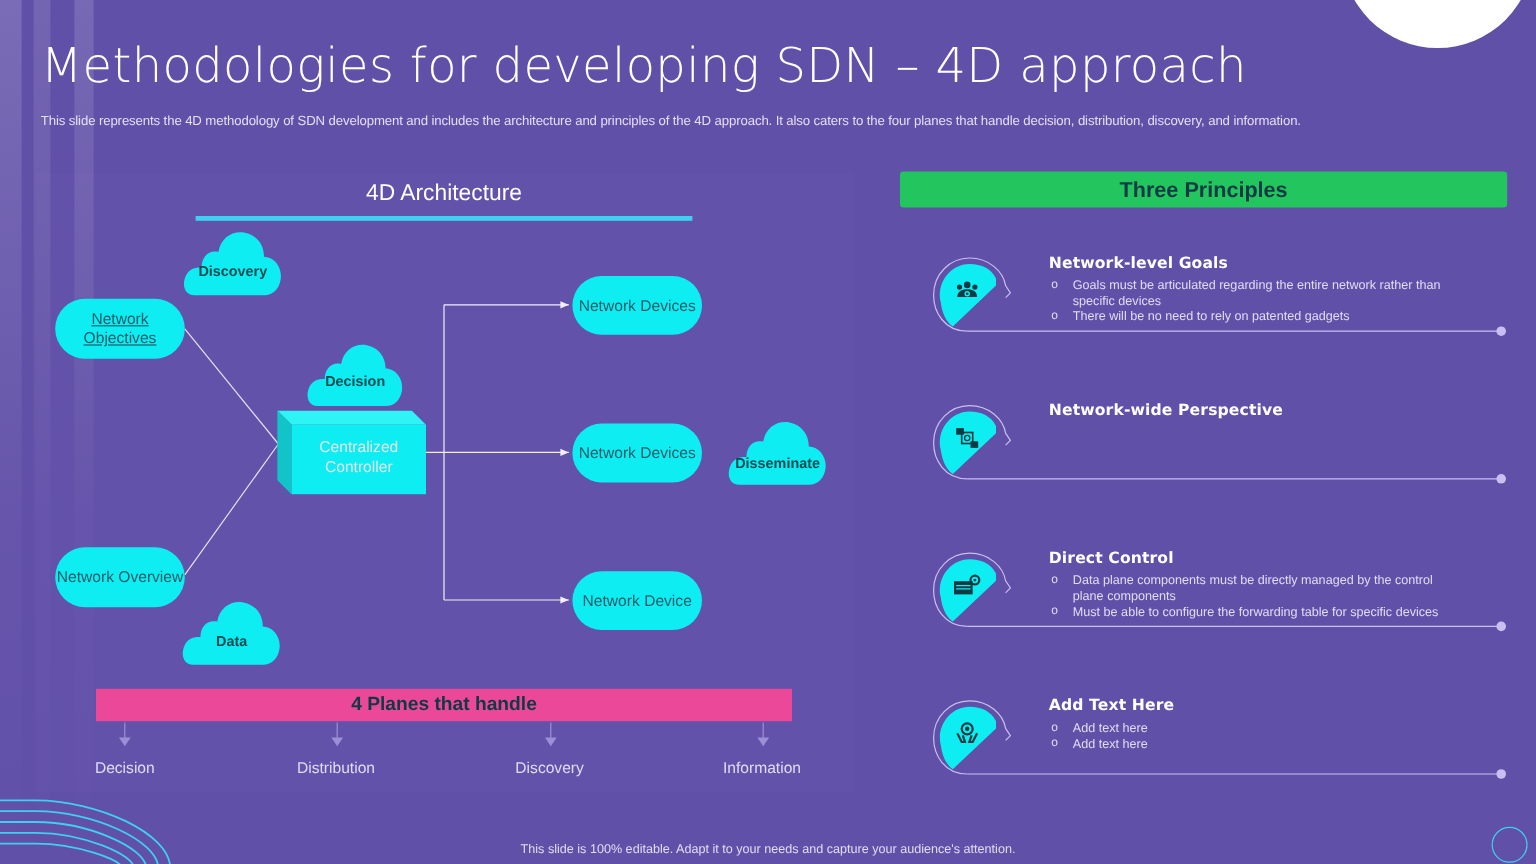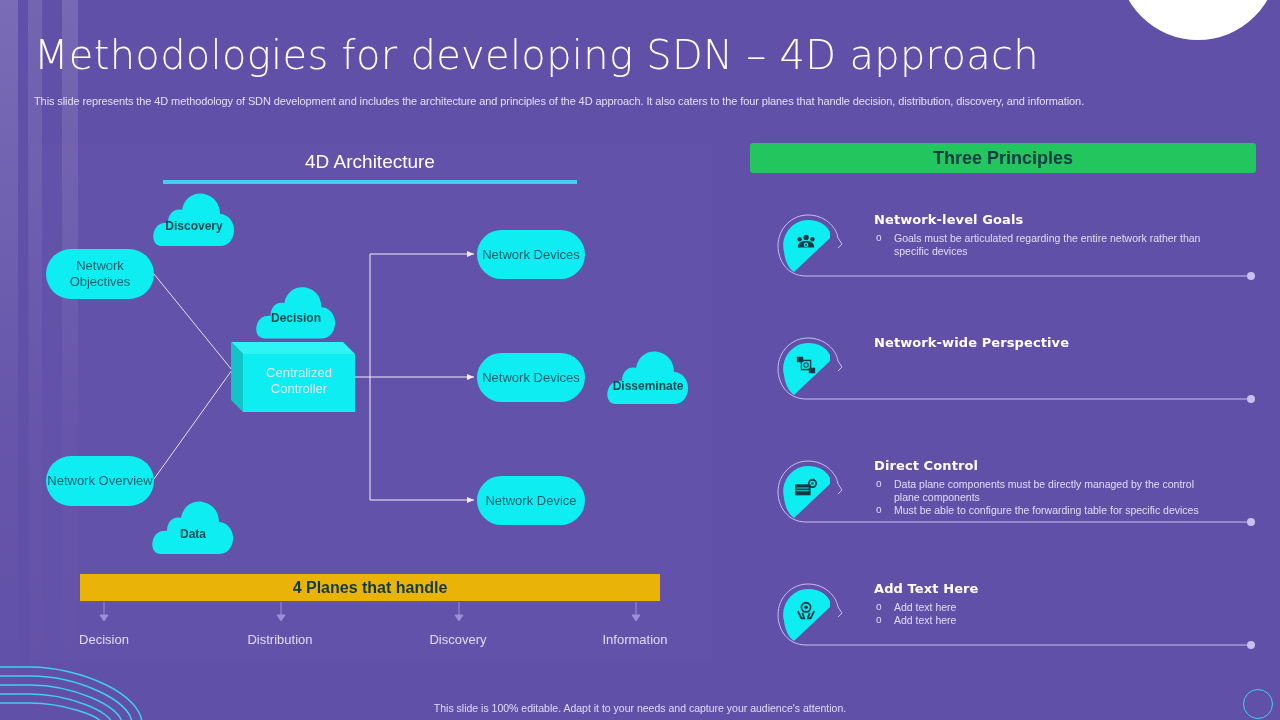--- a/index.html
+++ b/index.html
@@ -50,21 +50,21 @@
   .cloud span { position: absolute; left: 0; right: 0; text-align: center; }
   .controller { position: absolute; left: 231px; top: 342px; width: 124px; height: 70px; }
   .controller .label {
     position: absolute; left: 12px; top: 8px; width: 112px; height: 62px;
     display: flex; align-items: center; justify-content: center; text-align: center;
     color: #e5e5e5; font-size: 13px; line-height: 16px;
   }
   .diagram-svg { position: absolute; left: 0; top: 0; }
   .planes-bar {
     position: absolute; left: 80px; top: 574px; width: 580px; height: 27px;
-    background: #eab308; color: #0f3a44; font-weight: bold; font-size: 16px;
+    background: #ec4899; color: #0f3a44; font-weight: bold; font-size: 16px;
     text-align: center; line-height: 27px;
   }
   .plane-label {
     position: absolute; top: 632px; font-size: 13px; color: #e0dbf3; width: 120px; text-align: center;
   }
   .principles-bar {
     position: absolute; left: 750px; top: 143px; width: 506px; height: 30px;
     background: #22c55e; border-radius: 3px; color: #0f3a44;
     font-size: 18px; font-weight: bold; text-align: center; line-height: 30px;
   }
@@ -112,21 +112,21 @@
     </marker>
   </defs>
   <line x1="154" y1="274" x2="232" y2="370" stroke="#e6e0f8" stroke-width="1"></line>
   <line x1="154" y1="479" x2="232" y2="370" stroke="#e6e0f8" stroke-width="1"></line>
   <line x1="355" y1="377" x2="474" y2="377" stroke="#f2eefc" stroke-width="1" marker-end="url(#ah)"></line>
   <polyline points="370,254 370,500" fill="none" stroke="#f2eefc" stroke-width="1"></polyline>
   <line x1="370" y1="254" x2="474" y2="254" stroke="#f2eefc" stroke-width="1" marker-end="url(#ah)"></line>
   <line x1="370" y1="500" x2="474" y2="500" stroke="#f2eefc" stroke-width="1" marker-end="url(#ah)"></line>
 </svg>
 
-<div class="pill" style="left:46px;top:249px;width:108px;height:50px;">Network Objectives</div>
+<div class="pill" style="left:46px;top:249px;width:108px;height:50px;text-decoration:underline;">Network Objectives</div>
 <div class="pill" style="left:46px;top:456px;width:108px;height:50px;">Network Overview</div>
 
 <div class="cloud" style="left:152px;top:192px;width:84px;height:56px;">
   <svg width="84" height="56" viewBox="0 0 84 56">
       <path d="M10,54 C2,54 0,46 2,40 C4,33 10,30 16,31 C16,22 22,16 30,18 C32,6 42,0 52,2 C62,4 68,12 68,22 C76,22 83,30 82,40 C81,48 76,54 68,54 Z" fill="#0eeef2"></path>
     </svg>
   <span style="top:27px;">Discovery</span>
 </div>
 <div class="cloud" style="left:255px;top:285px;width:82px;height:56px;">
   <svg width="82" height="56" viewBox="0 0 84 56">
@@ -193,20 +193,21 @@
         <circle cx="5" cy="9" r="2.4" fill="#0f3a44"></circle>
         <circle cx="19" cy="9" r="2.4" fill="#0f3a44"></circle>
         <path d="M3,18 C3,13 7,11 12,11 C17,11 21,13 21,18 Z" fill="#0f3a44"></path>
         <circle cx="12" cy="15" r="2.5" fill="#0eeef2"></circle>
         <circle cx="12" cy="15" r="1.2" fill="#0f3a44"></circle>
       </svg>
   </div>
   <div class="heading">Network-level Goals</div>
   <ul>
     <li>Goals must be articulated regarding the entire network rather than specific devices</li>
+    <li>There will be no need to rely on patented gadgets</li>
   </ul>
 </div>
 
 <div class="principle" style="top:335px;">
   <svg class="ring" width="490" height="72" viewBox="0 0 490 72">
     <path d="M36,64 C17,64 8,48 8,34 C8,16 22,3 38,3 C54,3 66,14 68,26 L72,32 L68,36" fill="none" stroke="#c9bff0" stroke-width="1"></path>
     <line x1="36" y1="64" x2="480" y2="64" stroke="#c9bff0" stroke-width="1"></line>
     <circle cx="481" cy="64" r="4" fill="#c9bff0"></circle>
     <path d="M14,40 C10,24 22,8 38,8 C48,8 56,12 60,20 L60,26 L24,60 C18,56 15,48 14,40 Z" fill="#0eeef2"></path>
   </svg>

